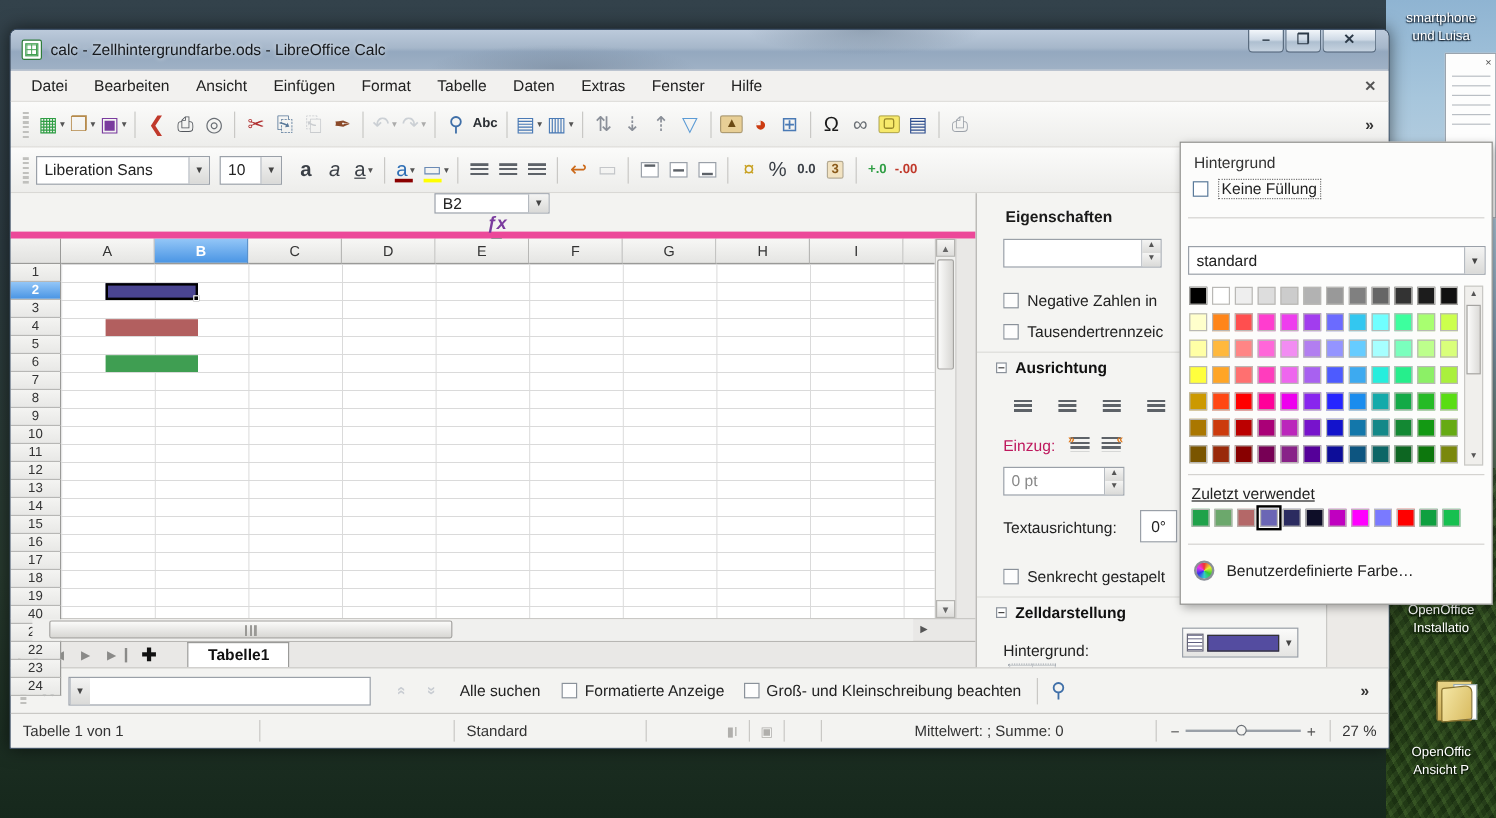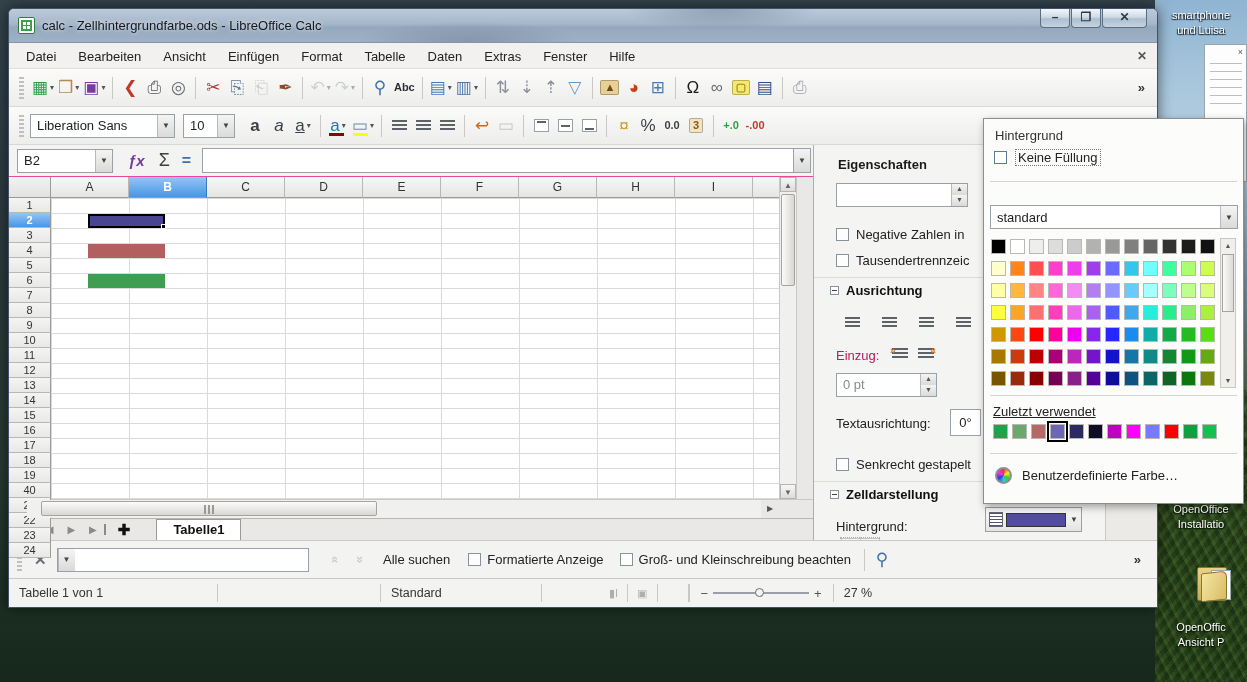--- a/index.html
+++ b/index.html
@@ -19,21 +19,21 @@
   .lbl-bot { top:620px; text-shadow:1px 1px 1px #0c1a08,-1px 1px 1px #0c1a08; }
   .mini-win { position:absolute; right:0; top:44px; width:43px; height:138px; background:#fdfdfd; border:1px solid #9aa4ae; }
   .mini-win .mx { position:absolute; top:2px; right:3px; font-size:9px; color:#555; }
   .mini-win .ln { position:absolute; left:5px; right:4px; height:1px; background:#b9bec4; }
   .folder { position:absolute; right:6px; top:563px; width:46px; height:42px; }
   .folder .back { position:absolute; left:2px; top:4px; width:30px; height:34px; background:linear-gradient(180deg,#e8d487,#c9ab54); border:1px solid #8a7430; border-radius:2px; }
   .folder .paper { position:absolute; left:16px; top:7px; width:20px; height:30px; background:#fff; border:1px solid #9aa; }
   .folder .front { position:absolute; left:6px; top:9px; width:26px; height:29px; background:linear-gradient(115deg,#f4e6a4,#d9bc62); border:1px solid #8a7430; border-radius:2px 6px 2px 2px; transform:skewY(-6deg); }
 
   
-  .app { position:absolute; left:8px; top:8px; width:1150px; height:600px;
+  .app { position:absolute; left:8px; top:24px; width:1150px; height:600px;
     border:1px solid #3f5269; border-radius:6px 6px 0 0; box-shadow:0 0 14px rgba(0,0,0,.55); background:#f3f3f1; display:flex; flex-direction:column; }
   .titlebar { height:34px; border-radius:5px 5px 0 0; position:relative; display:flex; align-items:center; padding-left:9px;
     background:
       radial-gradient(140px 30px at 62% 0%, rgba(70,90,110,.35), transparent 70%),
       radial-gradient(160px 30px at 40% 100%, rgba(60,75,95,.25), transparent 70%),
       linear-gradient(180deg,#bccadb 0%,#a6b7ca 45%,#94a8bf 55%,#9fb1c5 100%);
     border-bottom:1px solid #8296ad; }
   .app-icon { width:17px; height:17px; background:#fff; border:1px solid #2f7d3a; border-radius:2px; margin-right:7px; position:relative; }
   .app-icon i { position:absolute; left:2px; top:2px; right:2px; bottom:2px;
      background:linear-gradient(90deg,#3f9e4e 1px,transparent 1px),linear-gradient(180deg,#3f9e4e 1px,transparent 1px); background-size:4px 4px; border:1px solid #3f9e4e; }
@@ -66,21 +66,21 @@
   .bars { display:inline-block; width:15px; height:11px; background:repeating-linear-gradient(180deg,#5d6268 0 2px,transparent 2px 4px); }
   .vbox { display:inline-block; width:15px; height:13px; border:1px solid #9aa0a8; background:#fff; position:relative; }
   .vbox b { position:absolute; left:2px; right:2px; height:2px; background:#5d6268; }
   .vl-top{top:1px} .vl-middle{top:5px} .vl-bottom{bottom:1px}
   .combo { height:24px; background:#fff; border:1px solid #9aa0a8; display:flex; align-items:center; font-size:13px; color:#222; position:relative; }
   .combo .val { padding:0 6px; flex:1; white-space:nowrap; overflow:hidden; }
   .combo .cdd { width:17px; height:100%; border-left:1px solid #b5bac0; background:linear-gradient(180deg,#f4f4f3,#dadad8); font-size:8px; color:#444; display:flex; align-items:center; justify-content:center; }
   .font-combo { width:145px; margin-right:8px; }
   .size-combo { width:52px; margin-right:8px; }
 
-  .formulabar { height:38px; background:#f3f3f1; border-bottom:1px solid #ec4899; display:flex; align-items:center; padding:0 2px 0 8px; }
+  .formulabar { height:38px; background:#f3f3f1; border-bottom:6px solid #ec4899; display:flex; align-items:center; padding:0 2px 0 8px;flex-direction:column; }
   .namebox { width:96px; margin-right:8px; }
   .fx { font-size:15px; font-style:italic; font-weight:bold; color:#7a3b9e; margin:0 7px; }
   .sigma { font-size:18px; color:#3a3f46; margin:0 7px; }
   .eq { font-size:16px; font-weight:bold; color:#3f6fa8; margin:0 7px 0 5px; }
   .finput { flex:1; height:25px; background:#fff; border:1px solid #9aa0a8; margin-left:4px; }
   .fexp { width:17px; height:25px; border:1px solid #9aa0a8; border-left:none; background:linear-gradient(180deg,#f4f4f3,#dadad8); font-size:8px; color:#444; display:flex; align-items:center; justify-content:center; }
 
   .mainrow { flex:1; display:flex; min-height:0; }
   .leftcol { width:804px; display:flex; flex-direction:column; }
   .gridwrap { height:382px; display:flex; position:relative; background:#fff; }
@@ -654,20 +654,21 @@
     <span class="st-sep"></span>
     <span class="st-field" style="width:160px">Standard</span>
     <span class="st-sep"></span>
     <span class="st-field" style="width:58px"></span>
     <span class="st-ico">▮I</span>
     <span class="st-sep"></span>
     <span class="st-ico">▣</span>
     <span class="st-sep"></span>
     <span class="st-field" style="width:30px"></span>
     <span class="st-sep"></span>
+    <span class="st-field" style="width:280px;text-align:center">Mittelwert: ; Summe: 0</span>
     <span class="st-sep"></span>
     <span class="zoomctl">
       <span class="minus">−</span>
       <span class="ztrack">
           <span class="ztick"></span>
           <span class="zthumb"></span>
         </span>
       <span class="plus">+</span>
     </span>
     <span class="st-sep"></span>

